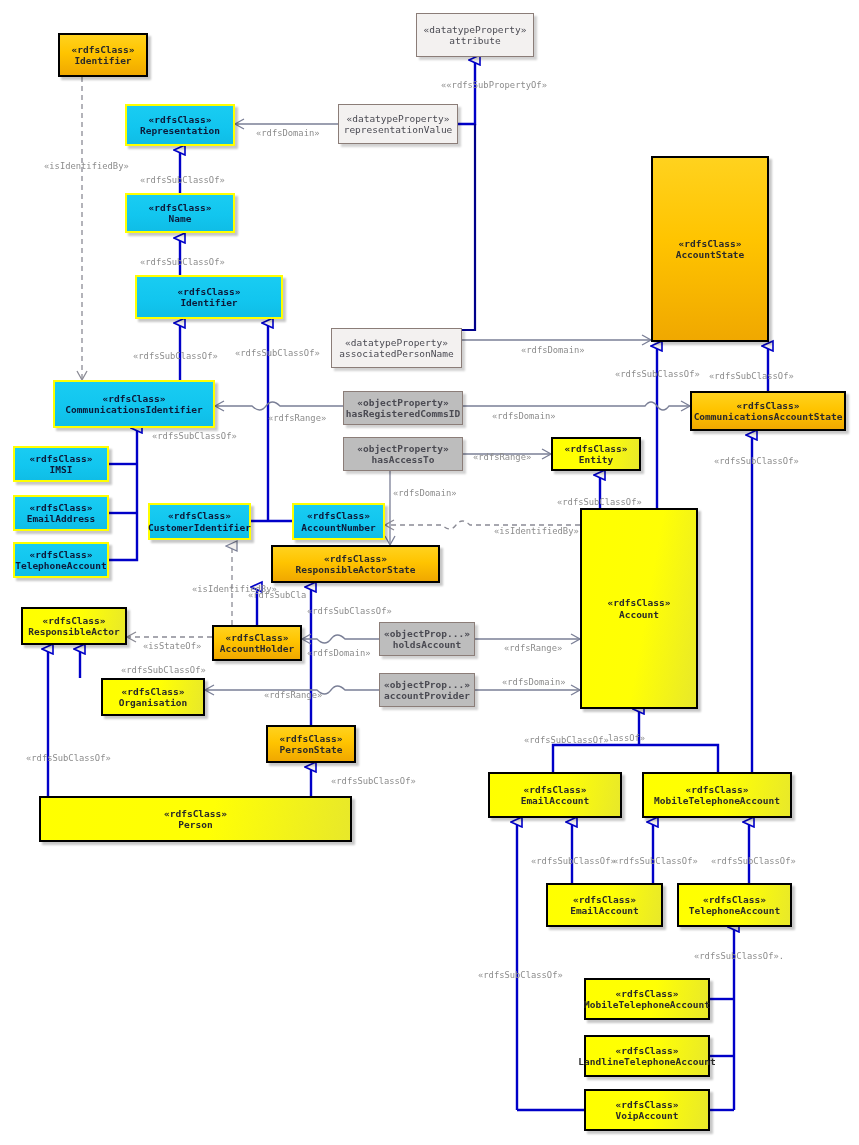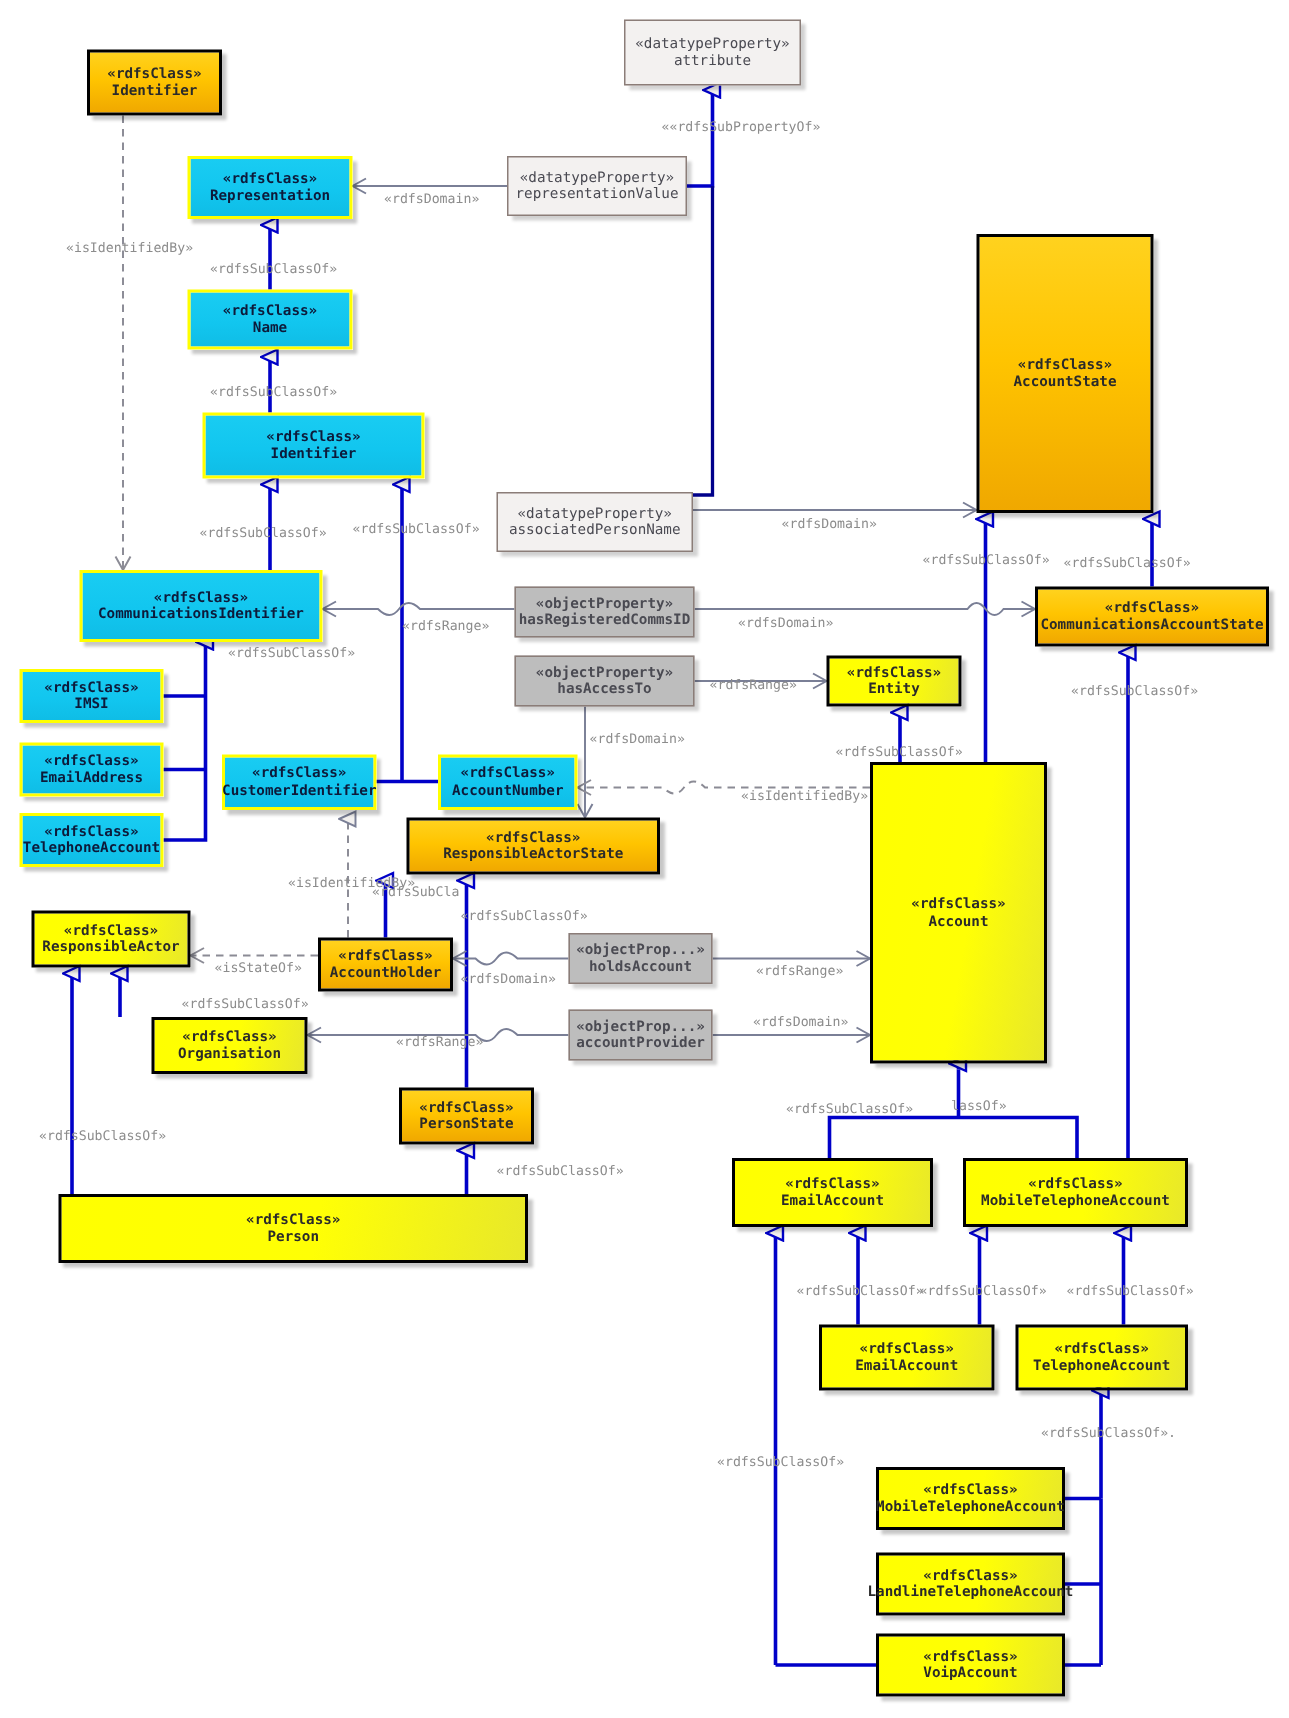--- a/index.html
+++ b/index.html
@@ -361,20 +361,20 @@
       <div class="edge-label" style="left: 307px; top: 606px;">«rdfsSubClassOf»</div>
       <div class="edge-label" style="left: 143px; top: 641px;">«isStateOf»</div>
       <div class="edge-label" style="left: 307px; top: 648px;">«rdfsDomain»</div>
       <div class="edge-label" style="left: 504px; top: 643px;">«rdfsRange»</div>
       <div class="edge-label" style="left: 121px; top: 665px;">«rdfsSubClassOf»</div>
       <div class="edge-label" style="left: 264px; top: 690px;">«rdfsRange»</div>
       <div class="edge-label" style="left: 502px; top: 677px;">«rdfsDomain»</div>
       <div class="edge-label" style="left: 26px; top: 753px;">«rdfsSubClassOf»</div>
       <div class="edge-label" style="left: 331px; top: 776px;">«rdfsSubClassOf»</div>
       <div class="edge-label" style="left: 524px; top: 735px;">«rdfsSubClassOf»</div>
-      <div class="edge-label" style="left: 608px; top: 733px; margin-left: 26px;">lassOf»</div>
+      <div class="edge-label" style="left: 608px; top: 733px;">lassOf»</div>
       <div class="edge-label" style="left: 531px; top: 856px;">«rdfsSubClassOf»</div>
       <div class="edge-label" style="left: 613px; top: 856px;">«rdfsSubClassOf»</div>
       <div class="edge-label" style="left: 711px; top: 856px;">«rdfsSubClassOf»</div>
       <div class="edge-label" style="left: 694px; top: 951px;">«rdfsSubClassOf».</div>
       <div class="edge-label" style="left: 478px; top: 970px;">«rdfsSubClassOf»</div>
     </div>
 </div>
 
 </body></html>

